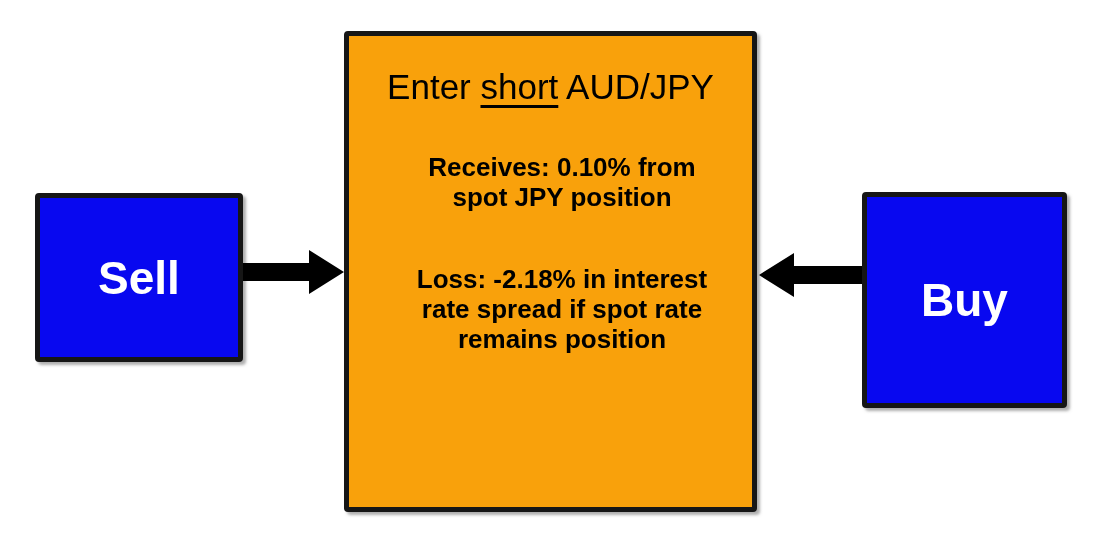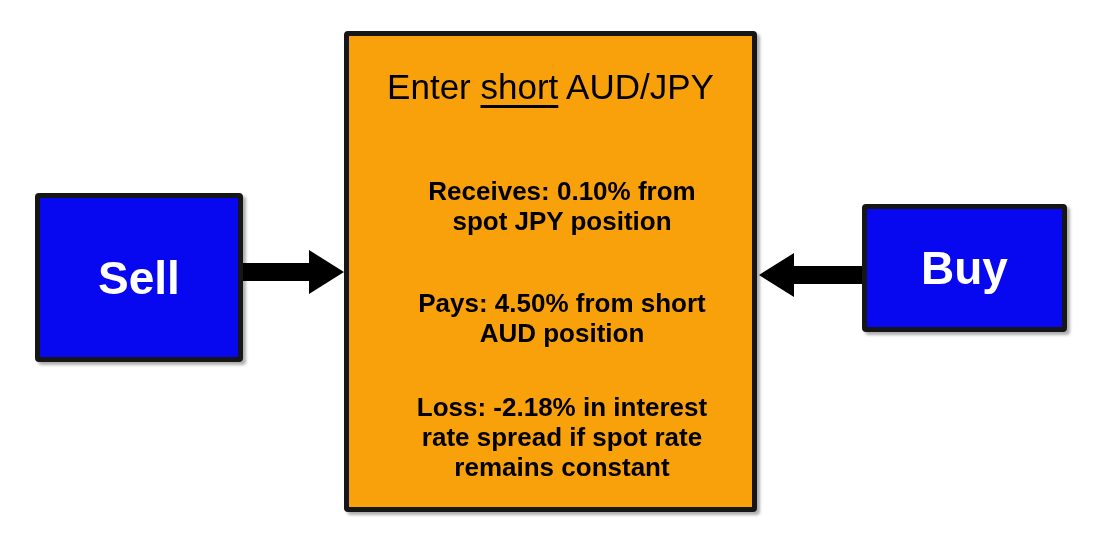--- a/index.html
+++ b/index.html
@@ -28,33 +28,33 @@
     font-weight: bold;
     font-size: 46px;
     line-height: 54px;
     text-align: center;
     display: flex;
     flex-direction: column;
     justify-content: center;
     align-items: center;
   }
   .left-node  { left: 35px;  top: 193px; width: 208px; height: 169px; }
-  .right-node { left: 862px; top: 192px; width: 205px; height: 128px; margin-top: 12px; }
+  .right-node { left: 862px; top: 192px; width: 205px; height: 216px; }
   .center-node {
     left: 344px; top: 31px; width: 413px; height: 481px;
     background: #f9a10b;
     color: #000000;
     text-align: center;
     padding-top: 30px;
   }
   .cb-title {
     font-size: 35px;
     font-weight: normal;
     line-height: 42px;
-    margin-bottom: 68px;
+    margin-bottom: 44px;
   }
   .cb-title .u {
     text-decoration: underline;
     text-decoration-thickness: 3px;
     text-underline-offset: 6px;
   }
   .cb-item {
     font-size: 26px;
     font-weight: bold;
     line-height: 30px;
@@ -80,29 +80,25 @@
   </svg>
 
   <div class="node center-node">
     <div class="cb-title"><span>Enter </span><span class="u">short</span><span> AUD/JPY</span></div>
 
     <div class="cb-item receives">
       <div>Receives: 0.10% from</div>
       <div>spot JPY position</div>
     </div>
 
-    <div class="cb-item pays">
-      <div>Pays: 4.50% from short</div>
-      <div>AUD position</div>
-    </div>
 
     <div class="cb-item loss">
       <div>Loss: -2.18% in interest</div>
       <div>rate spread if spot rate</div>
-      <div>remains constant</div>
+      <div>remains position</div>
     </div>
   </div>
 
   <svg class="arrow-svg arrow-right-pos" width="103" height="44" viewBox="0 0 103 44">
     <polygon points="103,13 35,13 35,0 0,22 35,44 35,31 103,31" fill="#000000"></polygon>
   </svg>
 
   <div class="node blue-node right-node">
     <div>Buy</div>
   </div>

